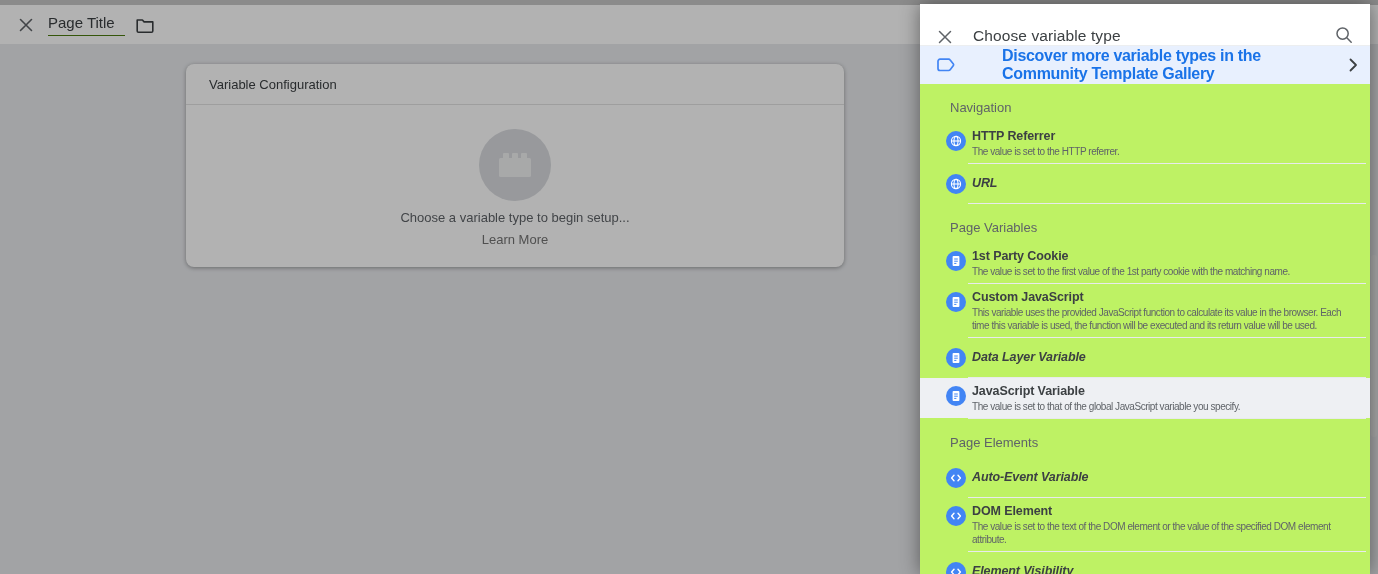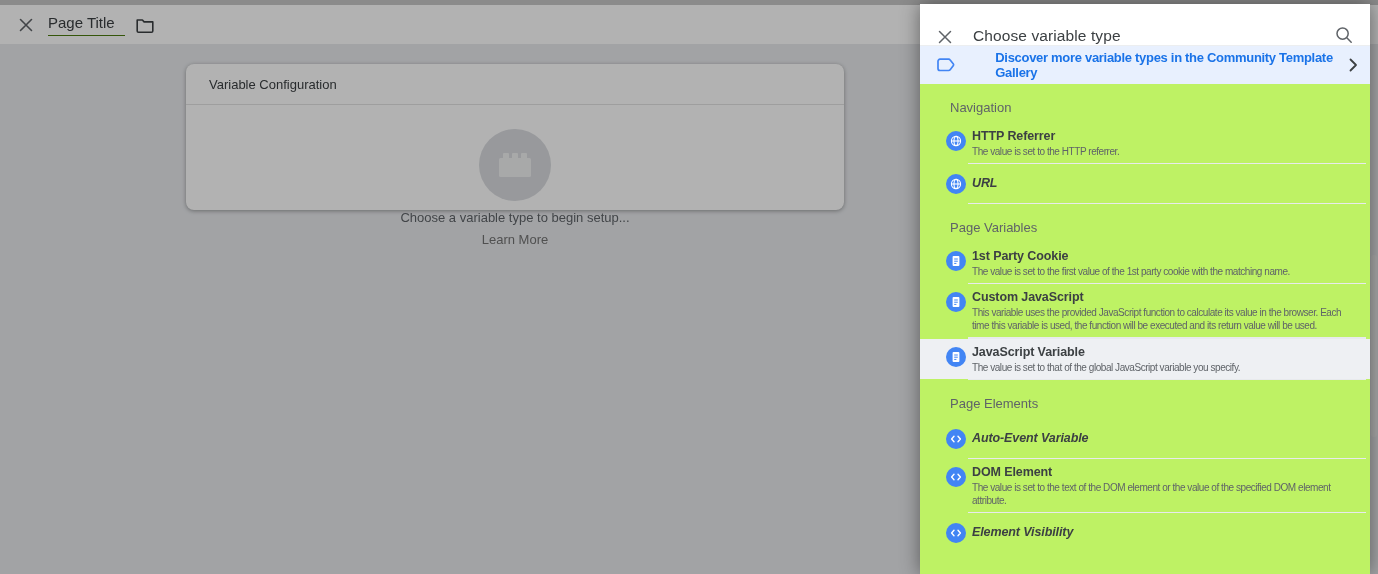--- a/index.html
+++ b/index.html
@@ -12,21 +12,21 @@
   .top-strip { position:absolute; left:0; top:0; width:100%; height:5px; background:#c8c8c8; }
   .topbar { position:absolute; left:0; top:5px; width:100%; height:39px; background:#ffffff;
             display:flex; align-items:center; }
   .icon-btn { display:inline-flex; align-items:center; justify-content:center; cursor:pointer; }
   .close-left { margin-left:18px; width:16px; height:16px; }
   .page-title-field { margin-left:14px; font-size:15px; color:#3c4043;
             border-bottom:1px solid #4d7c0f; padding:1px 10px 4px 0; min-width:62px; }
   .folder-btn { margin-left:10px; width:20px; height:18px; }
 
   .content { position:absolute; left:0; top:44px; width:100%; height:530px; background:#e8eaed; }
-  .card { position:absolute; left:186px; top:20px; width:658px; height:146px; background:#ffffff;
+  .card { position:absolute; left:186px; top:20px; width:658px; height:203px; background:#ffffff;
           border-radius:8px; box-shadow:0 1px 4px rgba(0,0,0,0.35); }
   .card-header { height:41px; line-height:41px; padding-left:23px; font-size:13px; color:#3c4043;
           border-bottom:1px solid #e3e3e3; }
   .card-body { text-align:center; }
   .empty-circle { width:72px; height:72px; border-radius:50%; background:#dadce0;
           margin:24px auto 0 auto; display:flex; align-items:center; justify-content:center; }
   .empty-text { margin-top:9px; font-size:13px; color:#5f6368; }
   .learn-more { display:inline-block; margin-top:7px; font-size:13px; font-weight:400; color:#737373;
           cursor:pointer; text-decoration:none; }
 
@@ -41,21 +41,21 @@
   .panel-header { flex:0 0 42px; display:flex; align-items:flex-end; padding:0 16px 0 17px;
            border-bottom:1px solid #eceef0; }
   .close-panel { width:16px; height:16px; }
   .panel-title { margin-left:20px; font-size:15.5px; font-weight:400; color:#3c4043; letter-spacing:0.1px; }
   .spacer { flex:1; }
   .search-btn { width:20px; height:20px; }
 
   .banner { flex:0 0 38px; background:#e8f0fe; display:flex; align-items:center;
            padding:0 12px 0 17px; cursor:pointer; }
   .banner-icon { width:22px; height:18px; display:inline-flex; align-items:center; }
-  .banner-text { margin-left:22px; font-size:13px; font-weight:700; color:#1a73e8; letter-spacing:-0.3px;padding-left:16px; }
+  .banner-text { margin-left:29px; font-size:16px; font-weight:700; color:#1a73e8; letter-spacing:-0.3px;padding-left:16px; }
   .chevron { margin-left:auto; width:10px; height:14px; display:inline-flex; align-items:center; }
 
   .type-list { flex:1; overflow:hidden; background:#bef264; }
   .section-label { padding:15px 18px 7px 30px; font-size:13px; color:#5f6368; line-height:17px; }
   .type-item { position:relative; padding:6px 18px 5px 52px; cursor:pointer; }
   .type-item.no-desc { padding:12px 18px 12px 52px;font-style:italic; }
   .type-item.highlighted { background:#eef0f3; }
   .type-icon { position:absolute; left:26px; top:8px; width:20px; height:20px; }
   .type-item.no-desc .type-icon { top:50%; margin-top:-10px; }
   .type-title { font-size:12.5px; font-weight:700; color:#3c4043; line-height:15px; letter-spacing:-0.1px; }
@@ -197,20 +197,34 @@
                 <line x1="8.2" y1="10.2" x2="11.8" y2="10.2"></line>
                 <line x1="8.2" y1="12.4" x2="10.4" y2="12.4"></line>
               </g>
             </svg></span>
           <div class="type-text">
             <div class="type-title">Custom JavaScript</div>
             <div class="type-desc">This variable uses the provided JavaScript function to calculate its value in the browser. Each time this variable is used, the function will be executed and its return value will be used.</div>
           </div>
         </div>
         <div class="row-divider"></div>
+        <div class="type-item no-desc">
+          <span class="type-icon"><svg viewBox="0 0 20 20" width="20" height="20">
+              <circle cx="10" cy="10" r="10" fill="#4285f4"></circle>
+              <rect x="6.6" y="5" width="6.8" height="10" rx="0.9" fill="#fff"></rect>
+              <g stroke="#4285f4" stroke-width="1">
+                <line x1="8.2" y1="8" x2="11.8" y2="8"></line>
+                <line x1="8.2" y1="10.2" x2="11.8" y2="10.2"></line>
+                <line x1="8.2" y1="12.4" x2="10.4" y2="12.4"></line>
+              </g>
+            </svg></span>
+          <div class="type-text">
+            <div class="type-title">Data Layer Variable</div>
+          </div>
+        </div>
         <div class="row-divider"></div>
         <div class="type-item highlighted">
           <span class="type-icon"><svg viewBox="0 0 20 20" width="20" height="20">
               <circle cx="10" cy="10" r="10" fill="#4285f4"></circle>
               <rect x="6.6" y="5" width="6.8" height="10" rx="0.9" fill="#fff"></rect>
               <g stroke="#4285f4" stroke-width="1">
                 <line x1="8.2" y1="8" x2="11.8" y2="8"></line>
                 <line x1="8.2" y1="10.2" x2="11.8" y2="10.2"></line>
                 <line x1="8.2" y1="12.4" x2="10.4" y2="12.4"></line>
               </g>

